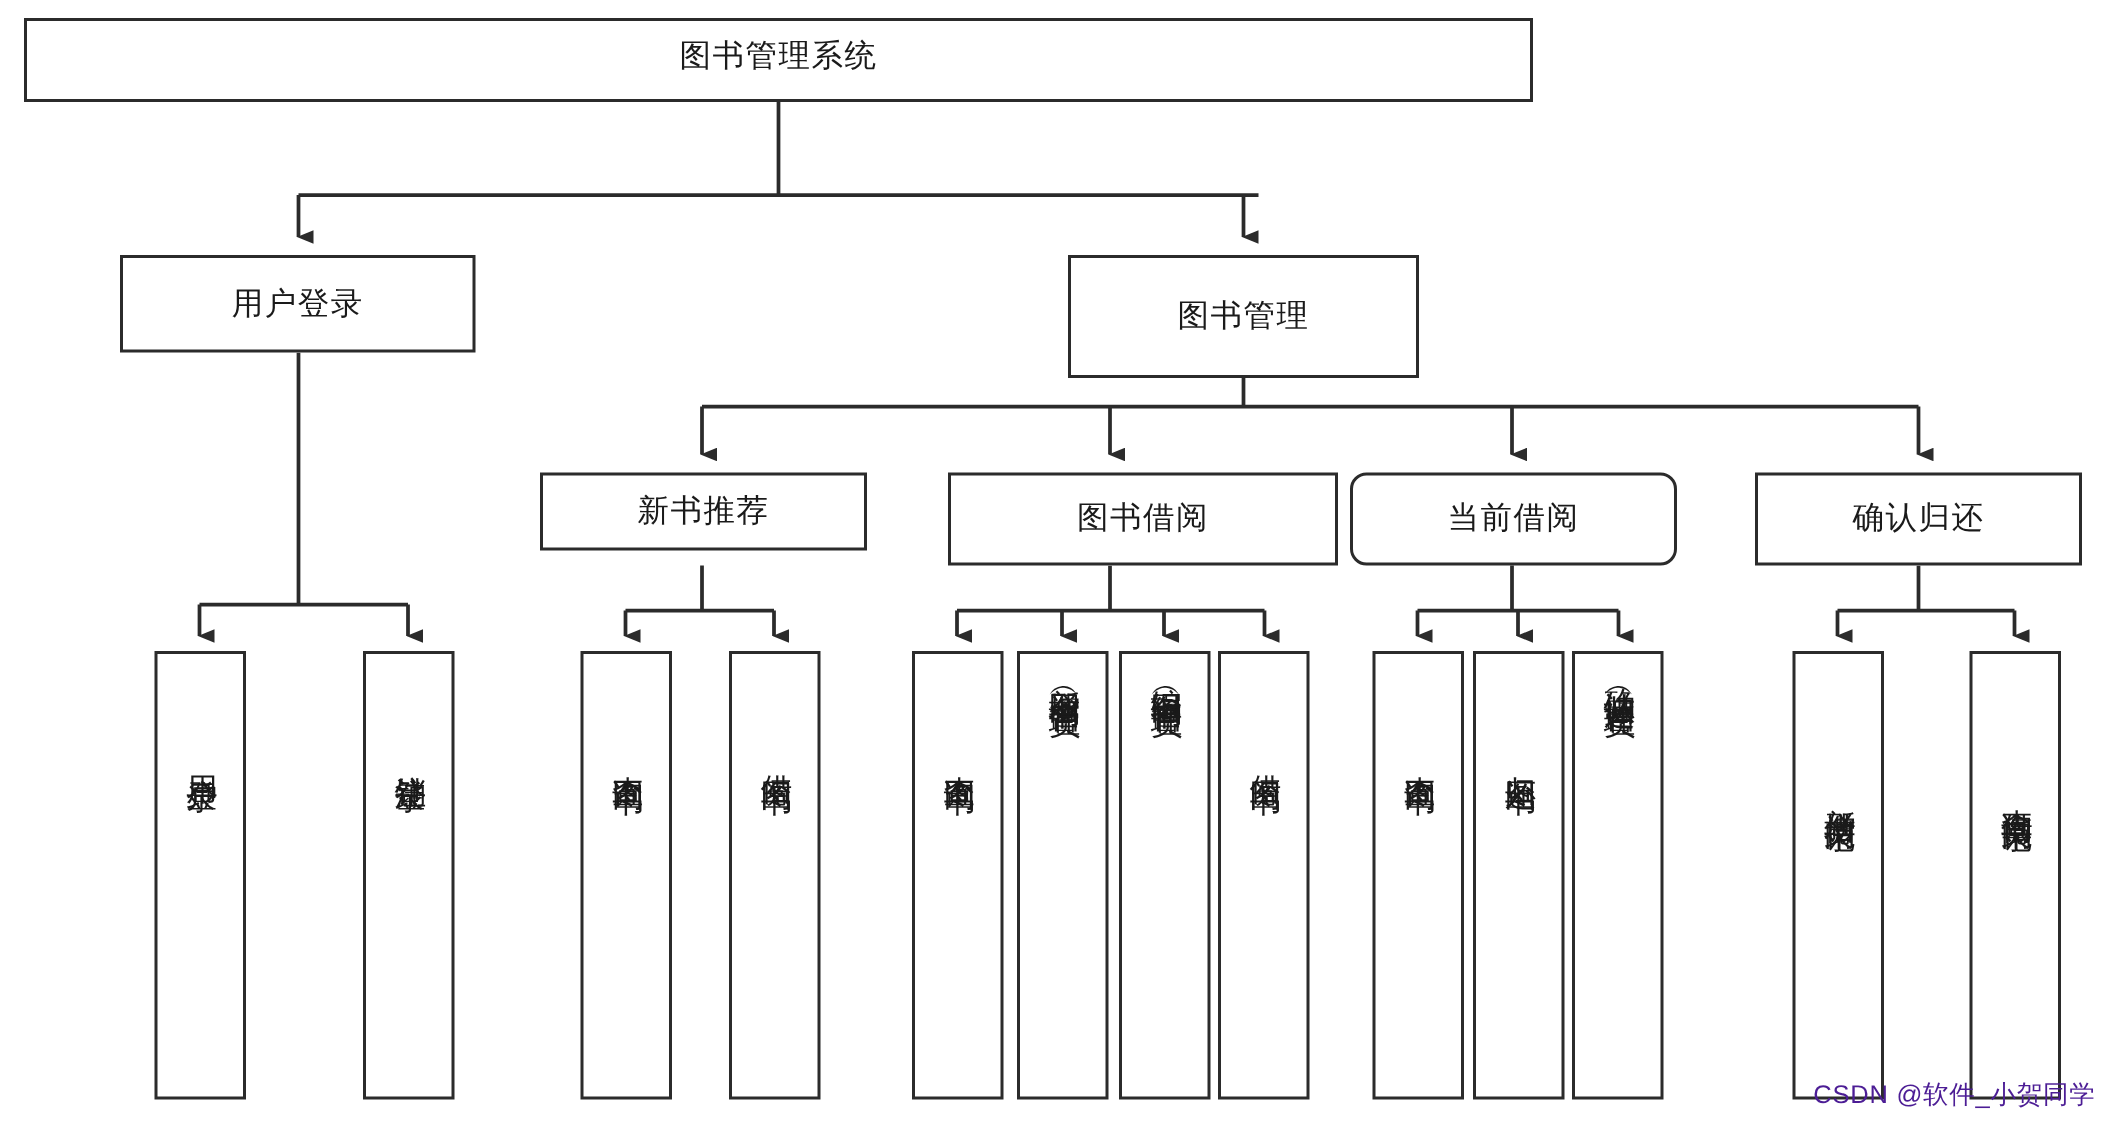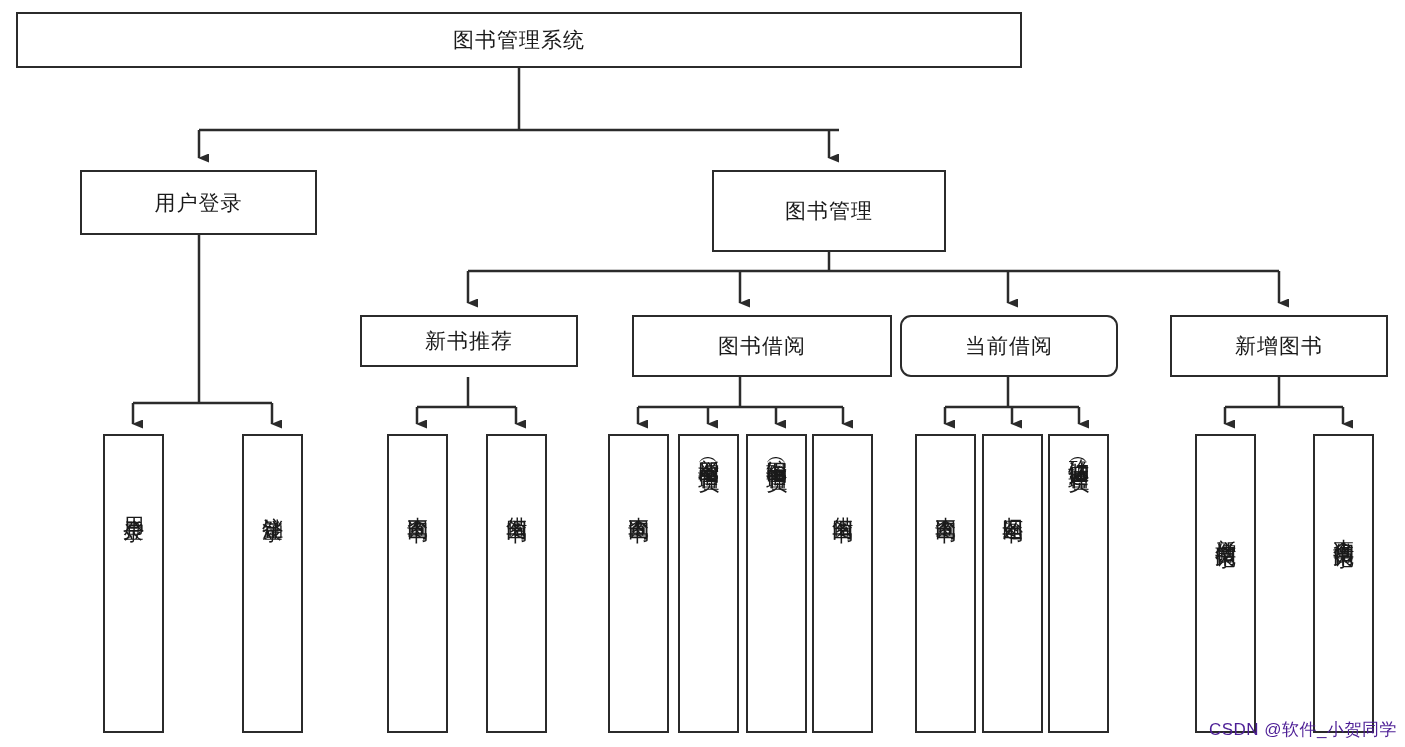--- a/index.html
+++ b/index.html
@@ -121,42 +121,42 @@
       <path d="M1012,407 L1012,424" marker-end="url(#arrow)"></path>
       <path d="M1079,407 L1079,424" marker-end="url(#arrow)"></path>
 
       <path d="M1279,377 L1279,407"></path>
       <path d="M1225,407 L1343,407"></path>
       <path d="M1225,407 L1225,424" marker-end="url(#arrow)"></path>
       <path d="M1343,407 L1343,424" marker-end="url(#arrow)"></path>
     </g>
   </svg>
 
-  <div class="node node-h" style="left:16px; top:12px; width:1006px; height:56px;">
+  <div class="node node-h" style="left:16px; top:12px; width:1006px; height:56px;font-family:Liberation Mono, monospace;">
     <span class="label">图书管理系统</span>
   </div>
 
   <div class="node node-h" style="left:80px; top:170px; width:237px; height:65px;">
     <span class="label">用户登录</span>
   </div>
   <div class="node node-h" style="left:712px; top:170px; width:234px; height:82px;">
     <span class="label">图书管理</span>
   </div>
 
   <div class="node node-h" style="left:360px; top:315px; width:218px; height:52px;">
     <span class="label">新书推荐</span>
   </div>
   <div class="node node-h" style="left:632px; top:315px; width:260px; height:62px;">
     <span class="label">图书借阅</span>
   </div>
   <div class="node node-h" style="left:900px; top:315px; width:218px; height:62px;border-radius:11px;">
     <span class="label">当前借阅</span>
   </div>
   <div class="node node-h" style="left:1170px; top:315px; width:218px; height:62px;">
-    <span class="label">新增图书</span>
+    <span class="label">确认归还</span>
   </div>
 
   <div class="node node-v center" style="left:103px; top:434px; width:61px; height:299px;">
     <span class="label">用户登录</span>
   </div>
   <div class="node node-v center" style="left:242px; top:434px; width:61px; height:299px;">
     <span class="label">注销登录</span>
   </div>
 
   <div class="node node-v center" style="left:387px; top:434px; width:61px; height:299px;">

